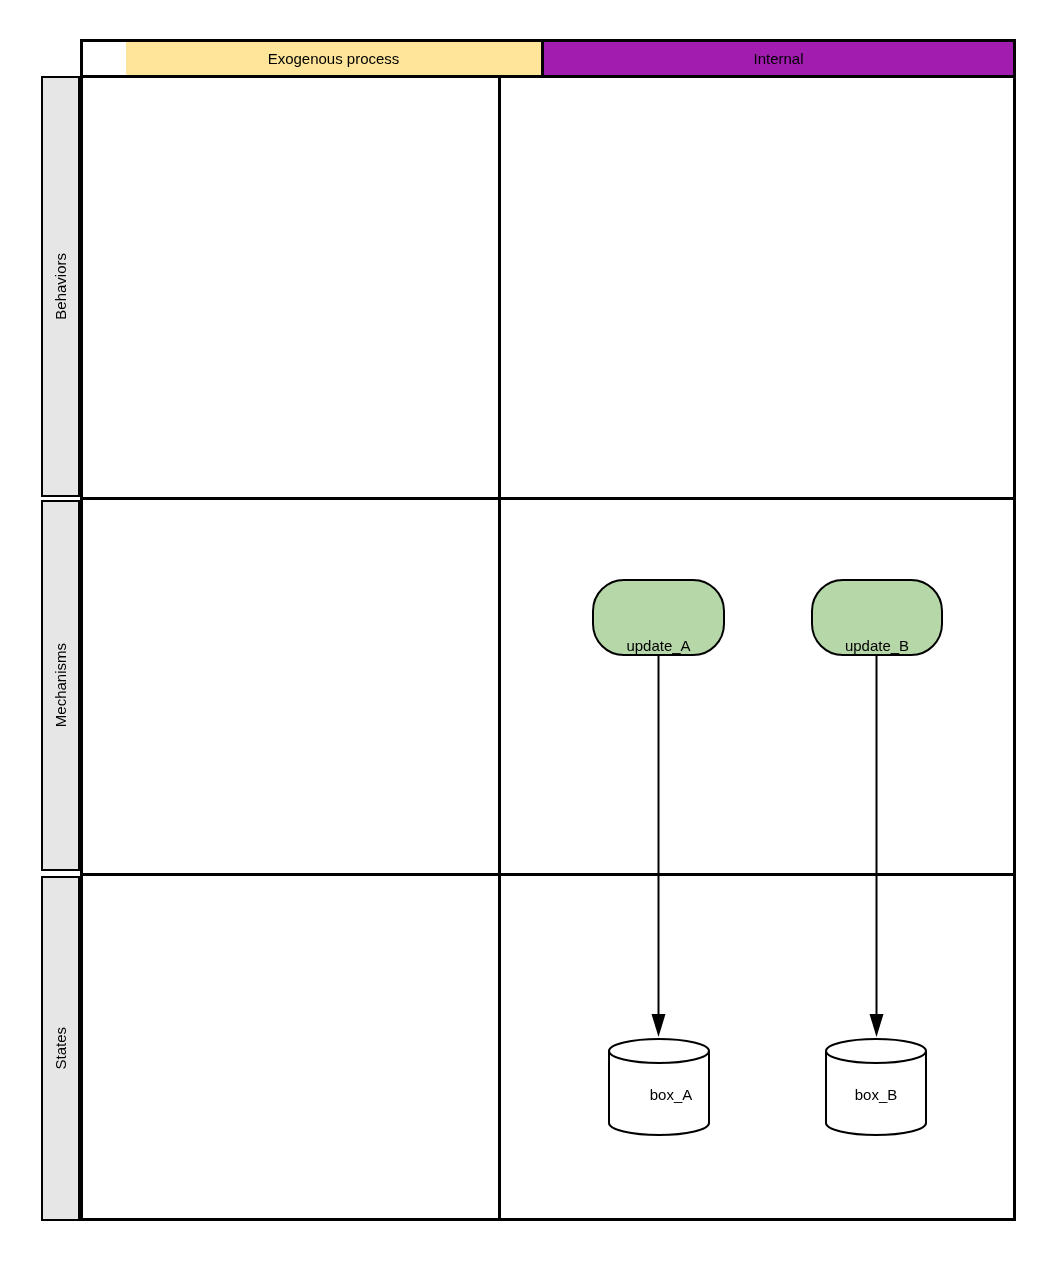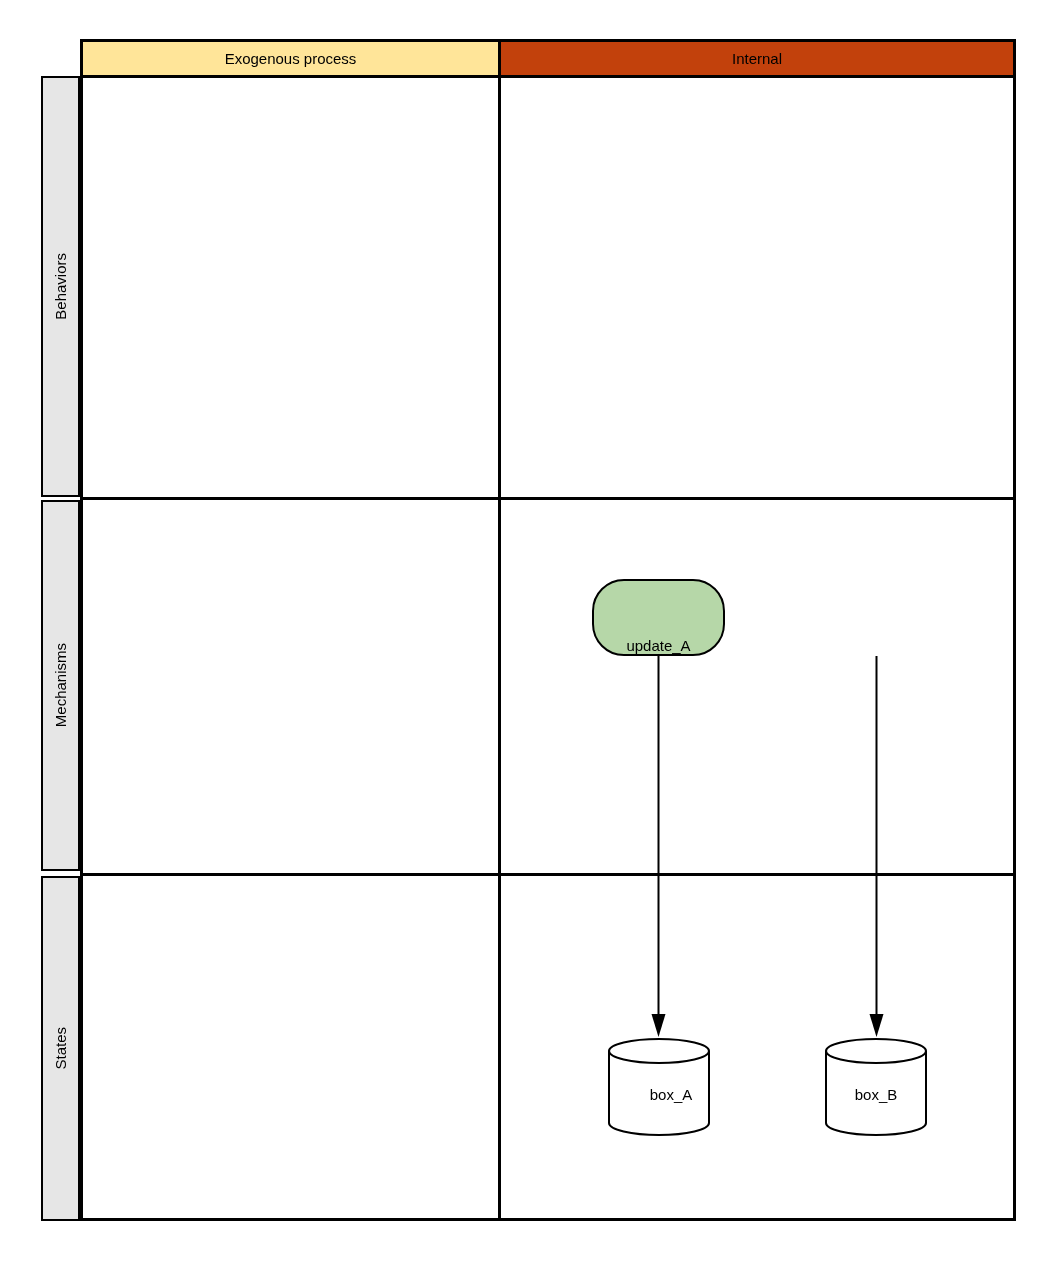--- a/index.html
+++ b/index.html
@@ -32,24 +32,25 @@
     display: flex;
     align-items: center;
     justify-content: center;
     font-size: 15px;
     box-sizing: border-box;
   }
   .header-cell.exo {
     width: 418px;
     background: #FFE599;
     border-right: 3px solid #000;
+    margin-left: 43px;
   }
   .header-cell.internal {
     flex: 1;
-    background: #c2410c;
+    background: #a21caf;
   }
 
   
   .main-grid {
     position: absolute;
     left: 80px;
     top: 75px;
     width: 936px;
     height: 1146px;
     border: 3px solid #000;
@@ -152,20 +153,23 @@
   <div class="row-label" id="rowlabel-mechanisms">
     <span>Mechanisms</span>
   </div>
   <div class="row-label" id="rowlabel-states">
     <span>States</span>
   </div>
 
   <div class="pill" id="node-update-a">
     <span>update_A</span>
   </div>
+  <div class="pill" id="node-update-b">
+    <span>update_B</span>
+  </div>
 
   <svg id="shape-layer" width="1057" height="1263" viewBox="0 0 1057 1263">
 
     <g>
       <line x1="658.5" y1="656" x2="658.5" y2="1016" stroke="#000" stroke-width="2"></line>
       <polygon points="651.5,1014 665.5,1014 658.5,1037" fill="#000"></polygon>
     </g>
 
     <g>
       <line x1="876.5" y1="656" x2="876.5" y2="1016" stroke="#000" stroke-width="2"></line>

